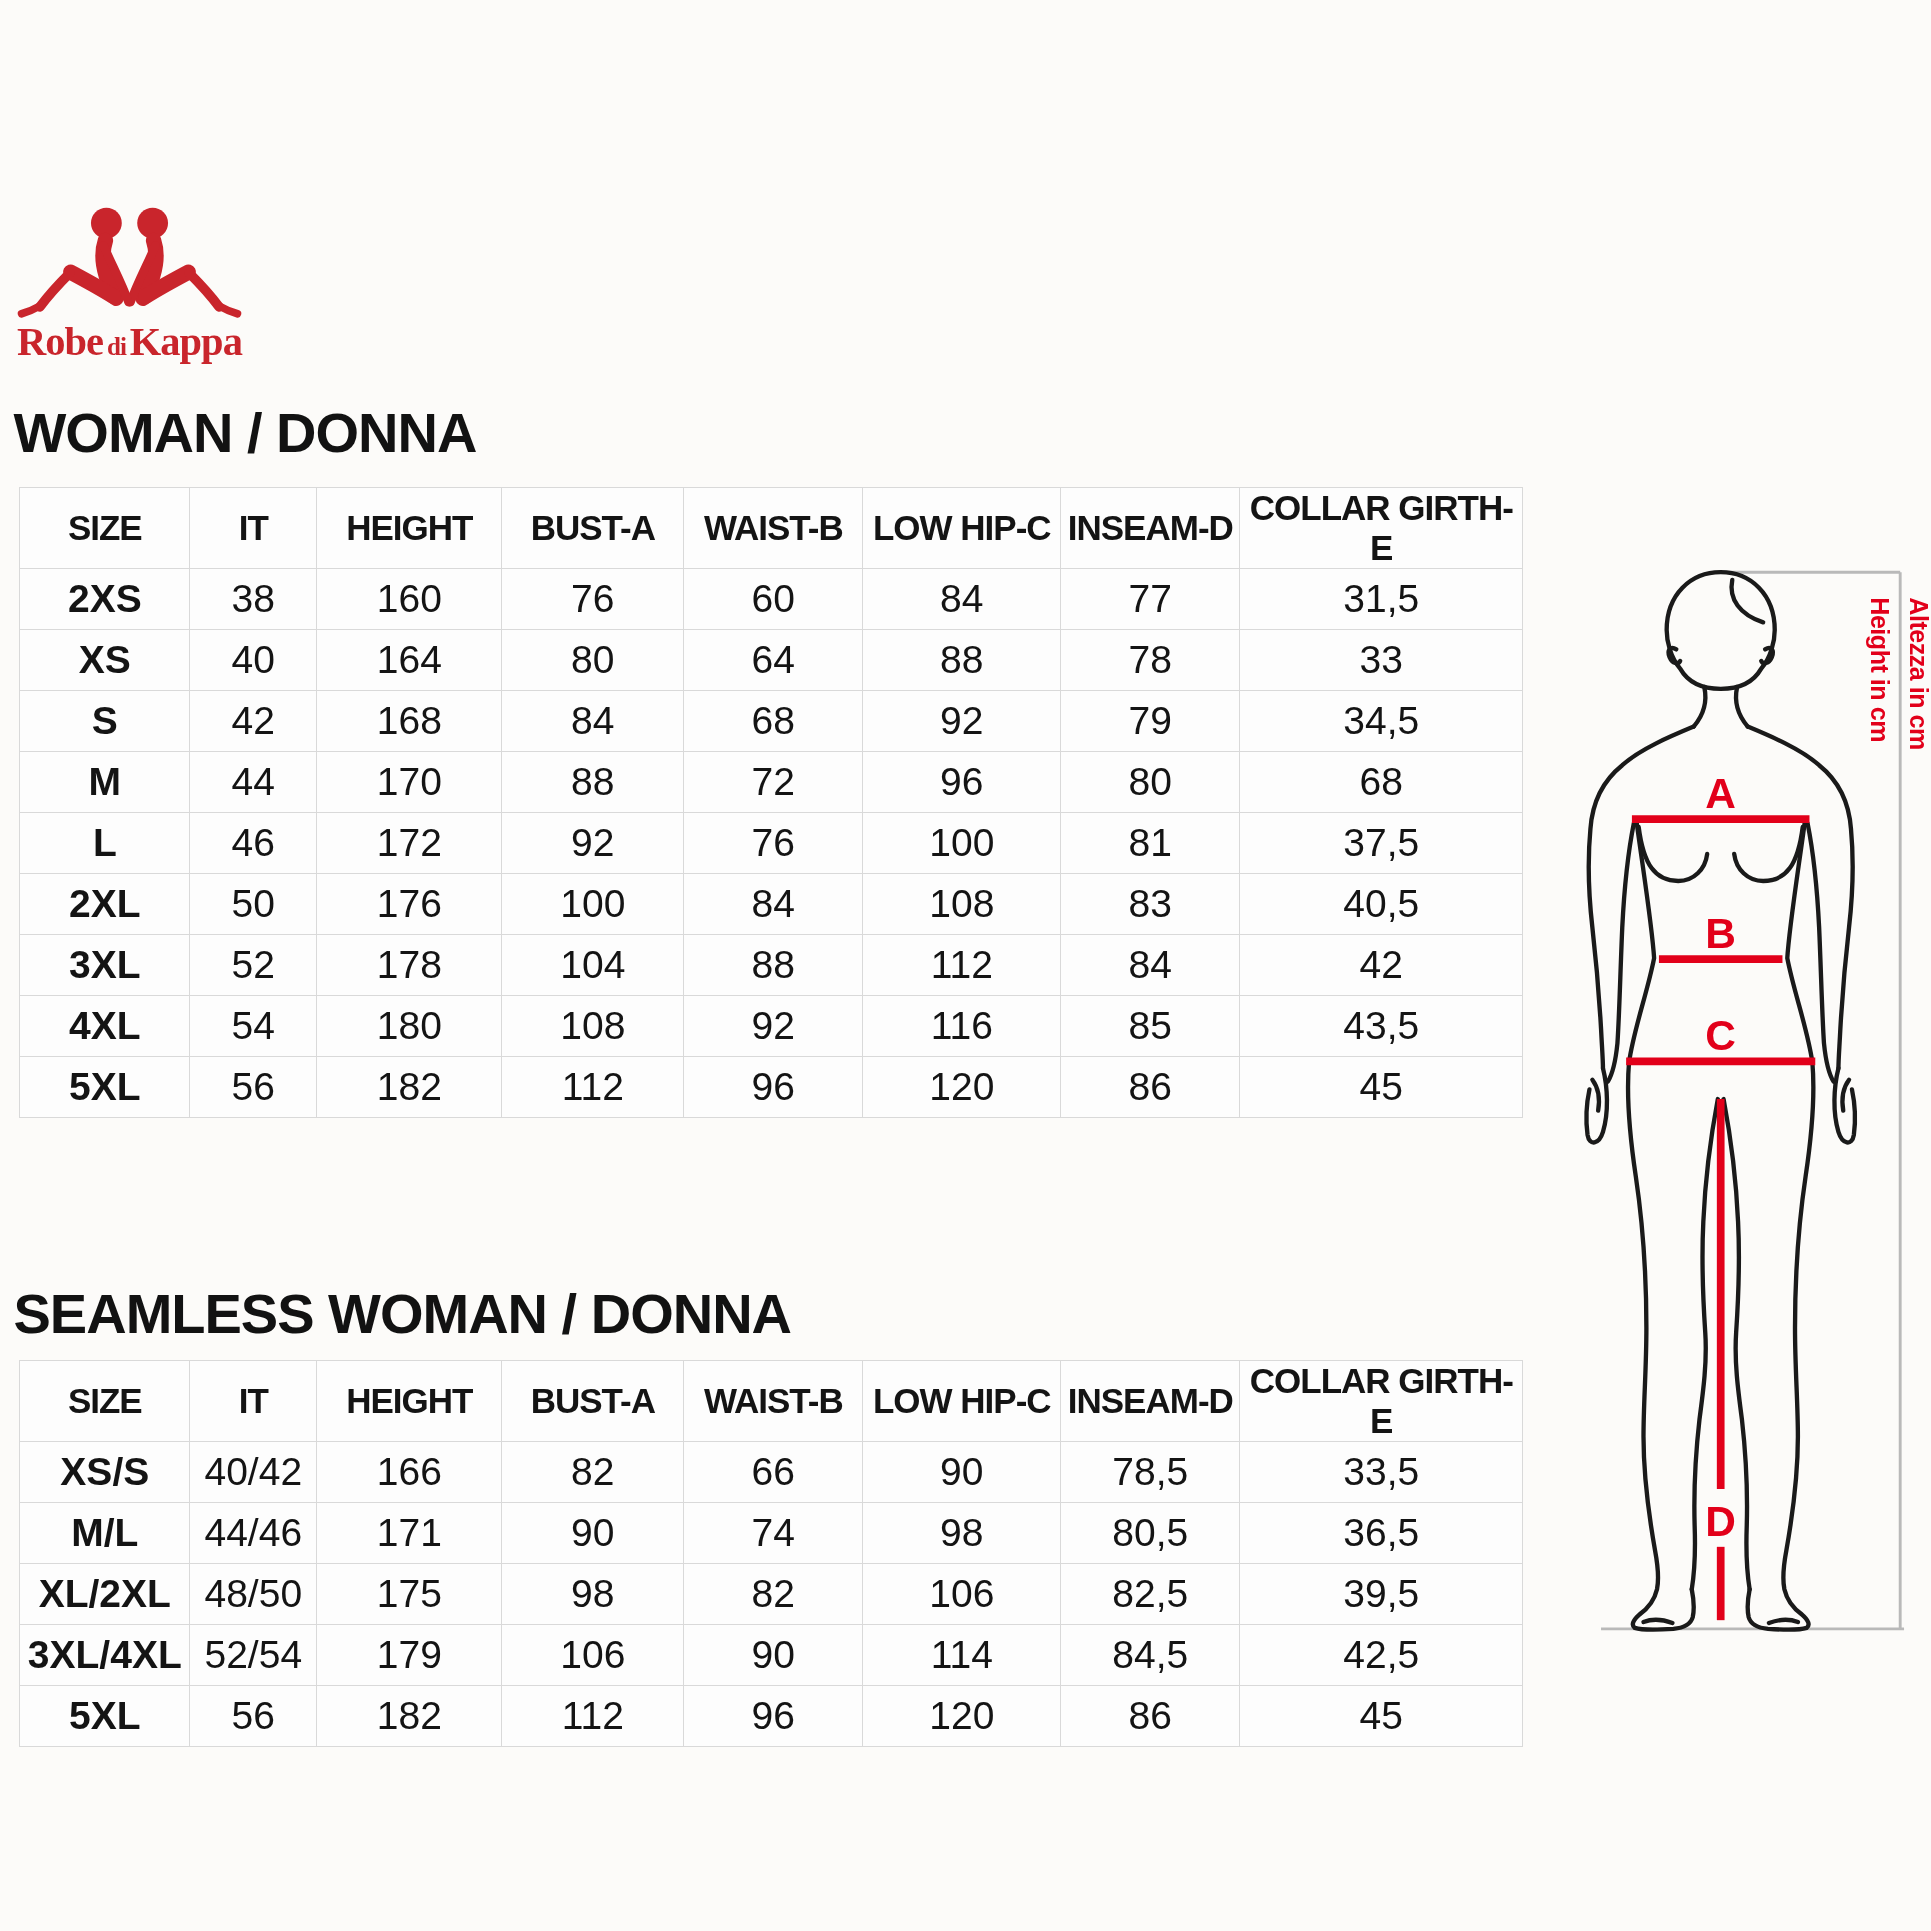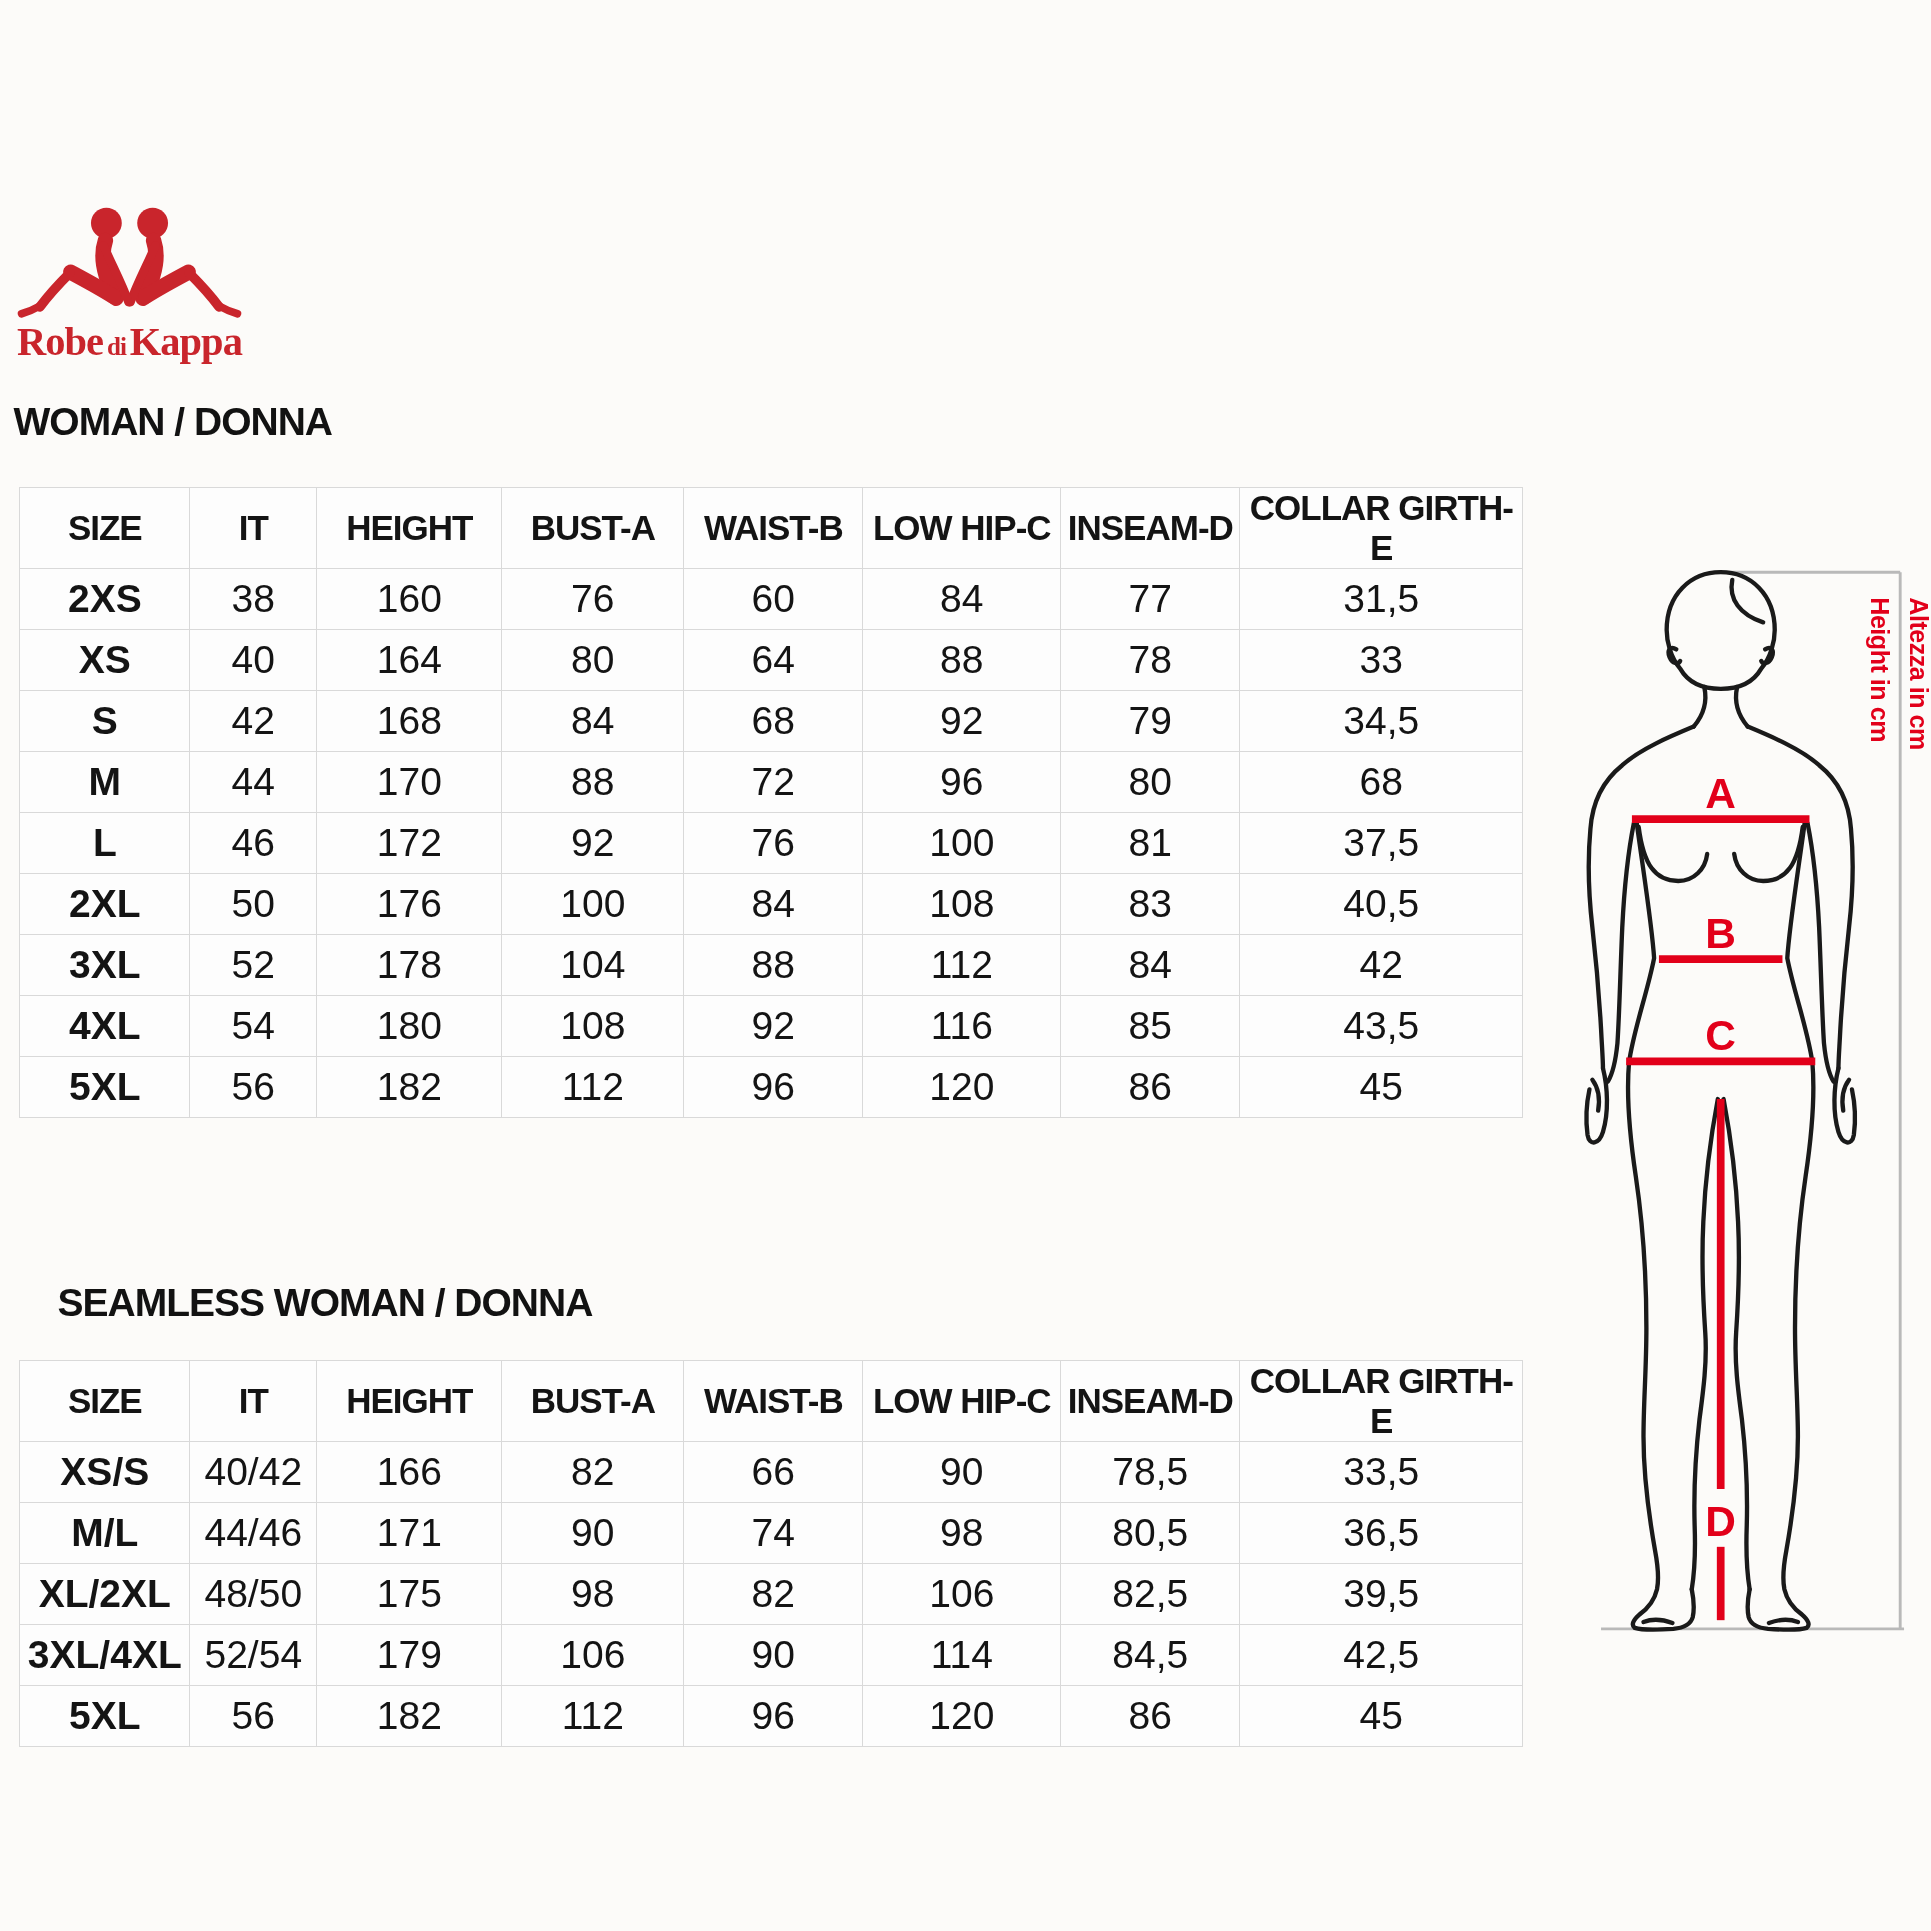--- a/index.html
+++ b/index.html
@@ -1,23 +1,23 @@
 <!DOCTYPE html>
 <html style="--brand-red: #C9252C; --accent-red: #E2001A; --body-line: #1a1a1a; --measure-gray: #b9b9b9;"><head>
 <meta charset="utf-8">
 <style>
   html,body{margin:0;padding:0;width:1931px;height:1931px;background:#fcfbf9;
     font-family:"Liberation Sans",sans-serif;color:#141414;overflow:hidden;}
   .canvas{position:absolute;left:0;top:0;width:1931px;height:1515px;}
   .logo{position:absolute;left:9.7px;top:191px;width:239px;height:176px;}
   .logo svg{width:100%;height:100%;}
-  .title{position:absolute;font-size:39px;font-weight:bold;letter-spacing:-1px;
+  .title{position:absolute;font-size:56px;font-weight:bold;letter-spacing:-1px;
     margin:0;white-space:nowrap;color:#121212;}
   .t1{left:13.5px;top:400px;}
-  .t2{left:13.5px;top:1281px;margin-left:44px;}
+  .t2{left:13.5px;top:1281px;}
   .tblwrap{position:absolute;left:19.3px;}
   .tblwrap1{top:487px;}
   .tblwrap2{top:1360px;}
   table{border-collapse:collapse;table-layout:fixed;background:#0c4a6e;}
   th,td{border:1.9px solid #d9d9d9;text-align:center;vertical-align:middle;
     padding:0;overflow:hidden;background:#fdfdfd;}
   th{height:58px;font-size:35px;font-weight:bold;letter-spacing:-1px;}
   td{height:60px;font-size:39px;font-weight:normal;}
   td.size-col{font-weight:bold;margin-top:44px;}
   .bodyfig{position:absolute;left:1547px;top:541px;width:386px;height:1120px;}

